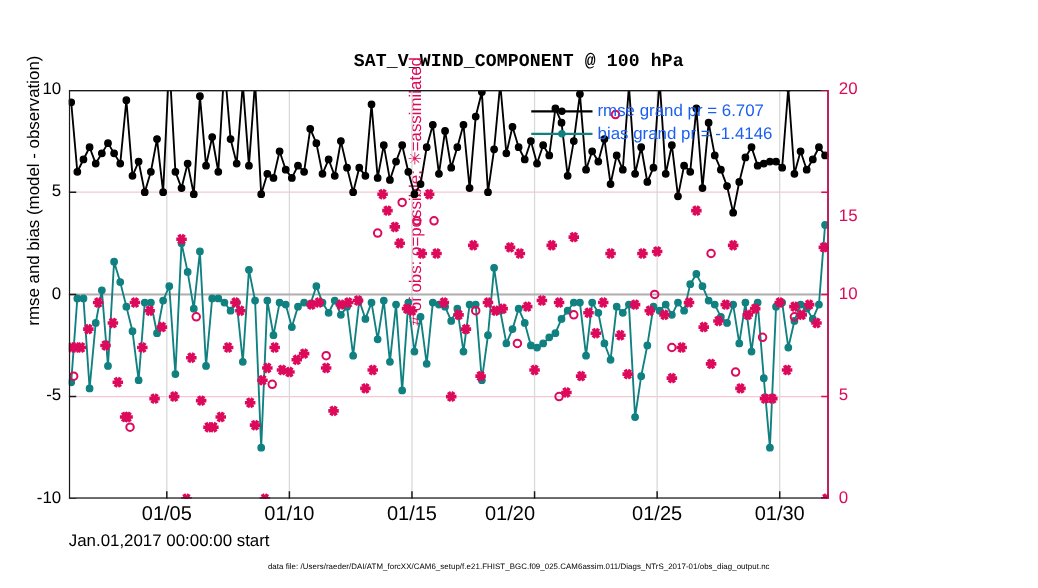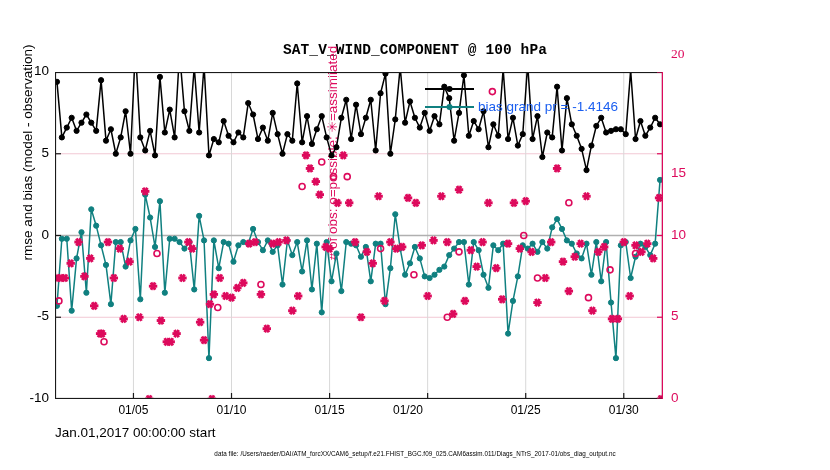--- a/index.html
+++ b/index.html
@@ -15,21 +15,21 @@
   #plotsvg{position:absolute;left:0;top:0;}
 
   .axlabel{position:absolute;font-size:13.5px;}
   #ylabel{left:-253px;top:145px;width:560px;text-align:center;
           transform:rotate(-90deg);transform-origin:center;color:#000;}
   #y2label{left:52px;top:145px;width:560px;text-align:center;
            transform:rotate(-90deg);transform-origin:center;color:#d6象;}
   #y2label{color:#dd0a5c;}
   #xlabel{position:absolute;left:55px;top:425px;width:608px;text-align:left;font-size:13.5px;}
 
-  .xtick{position:absolute;font-size:12px;text-align:center;width:60px;top:403px;}
+  .xtick{position:absolute;font-size:16px;text-align:center;width:60px;top:403px;}
   .ytick{position:absolute;font-size:13.5px;text-align:right;width:36px;}
   .y2tick{position:absolute;font-size:13.5px;text-align:left;width:36px;color:#dd0a5c;}
 
   #footer{position:absolute;left:0;top:450px;width:830px;text-align:center;
           font-size:6.3px;color:#000;letter-spacing:.05px;}
 
   .legtxt{position:absolute;font-size:13.5px;color:#1b5ff0;white-space:nowrap;}
   #leg1{left:478px;top:81px;}
   #leg2{left:478px;top:99px;}
 </style>
@@ -887,25 +887,26 @@
   <div id="ticks">
       <div class="ytick" style="left: 13px; top: 390px;">-10</div>
       <div class="ytick" style="left: 13px; top: 308.25px;">-5</div>
       <div class="ytick" style="left: 13px; top: 226.5px;">0</div>
       <div class="ytick" style="left: 13px; top: 144.75px;">5</div>
       <div class="ytick" style="left: 13px; top: 63px;">10</div>
       <div class="y2tick" style="left: 671px; top: 390px;">0</div>
       <div class="y2tick" style="left: 671px; top: 308.25px;">5</div>
       <div class="y2tick" style="left: 671px; top: 226.5px;">10</div>
       <div class="y2tick" style="left: 671px; top: 144.75px; margin-top: 20px;">15</div>
-      <div class="y2tick" style="left: 671px; top: 46px; font-family: Liberation Serif, serif;">20</div>
+      <div class="y2tick" style="left: 671px; top: 63px;">20</div>
       <div class="xtick" style="left: 103.452px;">01/05</div>
       <div class="xtick" style="left: 201.516px;">01/10</div>
       <div class="xtick" style="left: 299.581px;">01/15</div>
       <div class="xtick" style="left: 378px;">01/20</div>
       <div class="xtick" style="left: 495.71px;">01/25</div>
       <div class="xtick" style="left: 593.774px;">01/30</div>
     </div>
 
+  <div class="legtxt" id="leg1">rmse grand pr = 6.707</div>
   <div class="legtxt" id="leg2">bias grand pr = -1.4146</div>
 
   <div id="footer">data file: /Users/raeder/DAI/ATM_forcXX/CAM6_setup/f.e21.FHIST_BGC.f09_025.CAM6assim.011/Diags_NTrS_2017-01/obs_diag_output.nc</div>
 </div>
 
 </body></html>

